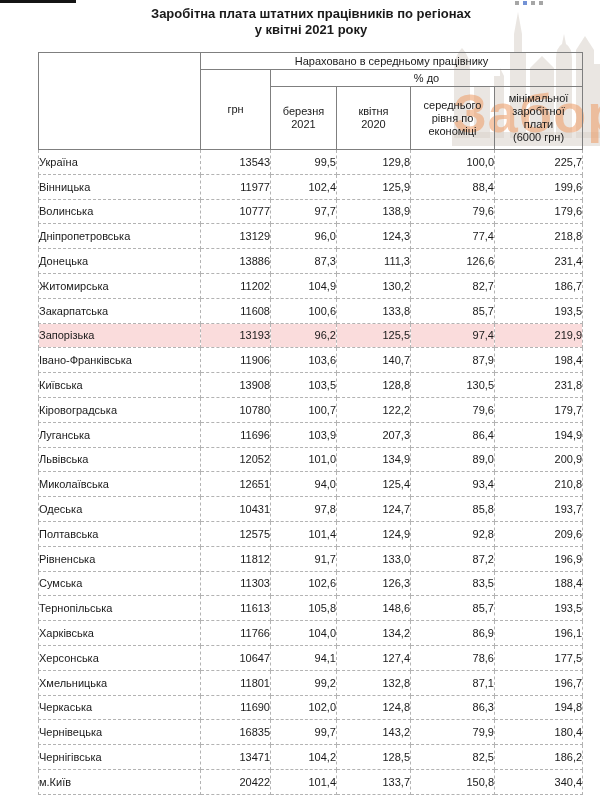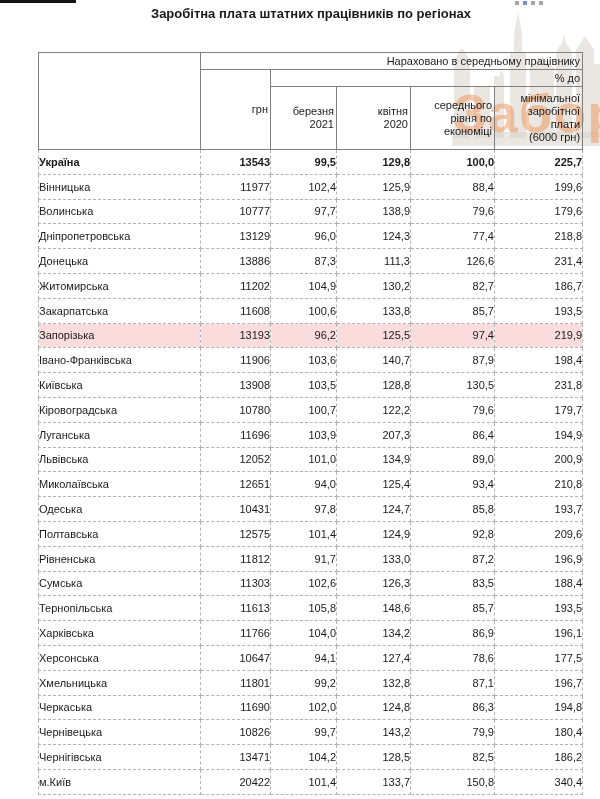--- a/index.html
+++ b/index.html
@@ -20,31 +20,31 @@
            letter-spacing:1px;color:var(--wm-txt,#ee9c66);opacity:.55;z-index:1;white-space:nowrap;}
 
   
   .title{position:relative;z-index:2;padding-top:6px;text-align:center;
          font-size:13px;font-weight:bold;line-height:16px;padding-left:22px;}
 
   
   table.salary{position:absolute;left:38px;top:52px;width:544px;z-index:2;
                border-collapse:collapse;table-layout:fixed;background:transparent;}
   table.salary th{border:1px solid #7f7f7f;font-weight:normal;font-size:11px;
-                  text-align:right;vertical-align:middle;padding:1px 2px;
+                  text-align:center;vertical-align:middle;padding:1px 2px;
                   white-space:pre-line;line-height:13px;background:transparent;}
   th.group-head{height:14px;}
   th.pct-head{height:14px;}
   tr.sub-row th{height:60px;}
   table.salary td{border:1px dashed #b3b3b3;font-size:11px;height:23.8px;
                   padding:0;background:transparent;overflow:hidden;}
   td.region{text-align:left;padding-left:8px;}
   td.num{text-align:right;padding-right:10px;}
   td.col-april{border:1px solid #a9a9a9;}
-  tr.bold td{font-weight:bold;margin-top:48px;}
+  tr.bold td{font-weight:normal;margin-top:48px;}
   tr.highlight td{background:var(--hl,#fadcdc);}
 </style>
 </head>
 <body>
 
 <div class="page">
 
   <div class="edge-strip"></div>
 
   <div class="top-ticks">
@@ -64,20 +64,21 @@
       <path class="wm-sil" d="M104,132 V52 q0,-10 6,-14 l2,-10 2,10 q6,4 6,14 v80 Z"></path>
       <path class="wm-sil" d="M124,132 V44 l9,-14 9,14 v88 Z"></path>
       <path class="wm-sil" d="M142,132 V58 h6 v74 Z"></path>
       <path class="wm-sil" d="M0,140 h148 v-14 H0 Z" opacity="0.25"></path>
     </svg>
   </div>
   <div class="wm-text">Забор</div>
 
   <div class="title">
     <div>Заробітна плата штатних працівників по регіонах</div>
+    <div>у квітні 2021 року</div>
   </div>
 
   <table class="salary">
     <colgroup>
       <col style="width:162px">
         <col style="width:70px">
         <col style="width:66px">
       <col style="width:74px">
         <col style="width:84px">
         <col style="width:88px">
@@ -285,21 +286,21 @@
         <tr>
     <td class="region">Черкаська</td>
     <td class="num">11690</td>
     <td class="num">102,0</td>
     <td class="num col-april">124,8</td>
     <td class="num">86,3</td>
     <td class="num">194,8</td>
   </tr>
         <tr>
     <td class="region">Чернівецька</td>
-    <td class="num">10826</td>
+    <td class="num">16835</td>
     <td class="num">99,7</td>
     <td class="num col-april">143,2</td>
     <td class="num">79,9</td>
     <td class="num">180,4</td>
   </tr>
         <tr>
     <td class="region">Чернігівська</td>
     <td class="num">13471</td>
     <td class="num">104,2</td>
     <td class="num col-april">128,5</td>

